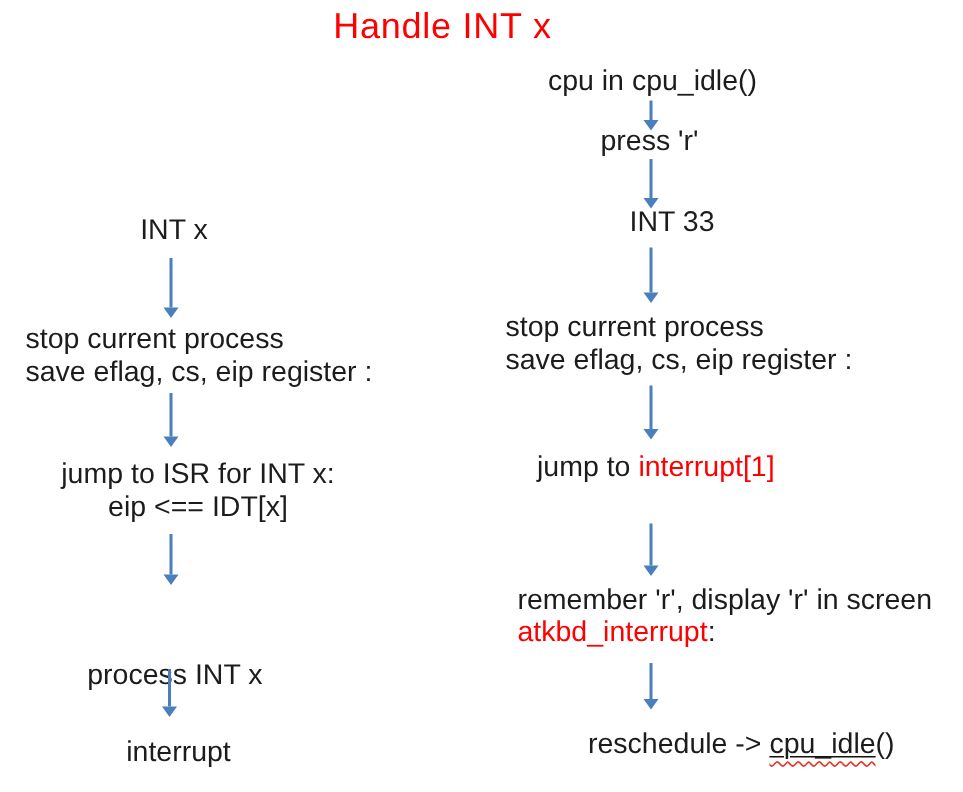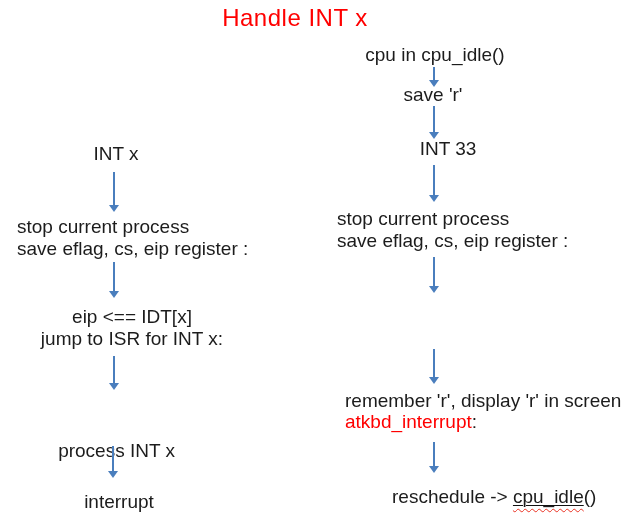--- a/index.html
+++ b/index.html
@@ -67,55 +67,56 @@
     <div class="arrow" style="left:113px; top:172px; height:33px;"></div>
 
     <div class="abs node" style="left:17px; top:216px;">
       <div>stop current process</div>
       <div>save eflag, cs, eip register :</div>
     </div>
 
     <div class="arrow" style="left:113px; top:262px; height:29px;"></div>
 
     <div class="abs node center" style="left:32px; top:306px; width:200px;">
+      <div>jump to ISR for INT x:</div>
       <div>eip &lt;== IDT[x]</div>
-      <div>jump to ISR for INT x:</div>
     </div>
 
     <div class="arrow" style="left:113px; top:356px; height:27px;"></div>
 
     <div class="abs node center" style="left:55px; top:440px; width:120px;text-align:right;">process INT x</div>
 
     <div class="arrow" style="left:112px; top:446px; height:25px;"></div>
 
     <div class="abs node center" style="left:59px; top:491px; width:120px;">interrupt</div>
   </div>
 
   <div>
 
     <div class="abs node center" style="left:355px; top:44px; width:160px;">cpu in cpu_idle()</div>
 
     <div class="arrow" style="left:433px; top:67px; height:13px;"></div>
 
-    <div class="abs node center" style="left:377px; top:84px; width:112px;">save 'r'</div>
+    <div class="abs node center" style="left:377px; top:84px; width:112px;">press 'r'</div>
 
     <div class="arrow" style="left:433px; top:106px; height:26px;"></div>
 
     <div class="abs node center" style="left:390px; top:138px; width:116px;">INT 33</div>
 
     <div class="arrow" style="left:433px; top:165px; height:30px;"></div>
 
     <div class="abs node" style="left:337px; top:208px;">
       <div>stop current process</div>
       <div>save eflag, cs, eip register :</div>
     </div>
 
     <div class="arrow" style="left:433px; top:257px; height:29px;"></div>
 
     <div class="abs node" style="left:350px; top:301px;">
+      <div class="indent1"><span>jump to </span><span class="red">interrupt[1]</span></div>
     </div>
 
     <div class="arrow" style="left:433px; top:349px; height:28px;"></div>
 
     <div class="abs node lh21" style="left:345px; top:390px;">
       <div>remember 'r', display 'r' in screen</div>
       <div><span class="red">atkbd_interrupt</span><span>:</span></div>
     </div>
 
     <div class="arrow" style="left:433px; top:442px; height:24px;"></div>

